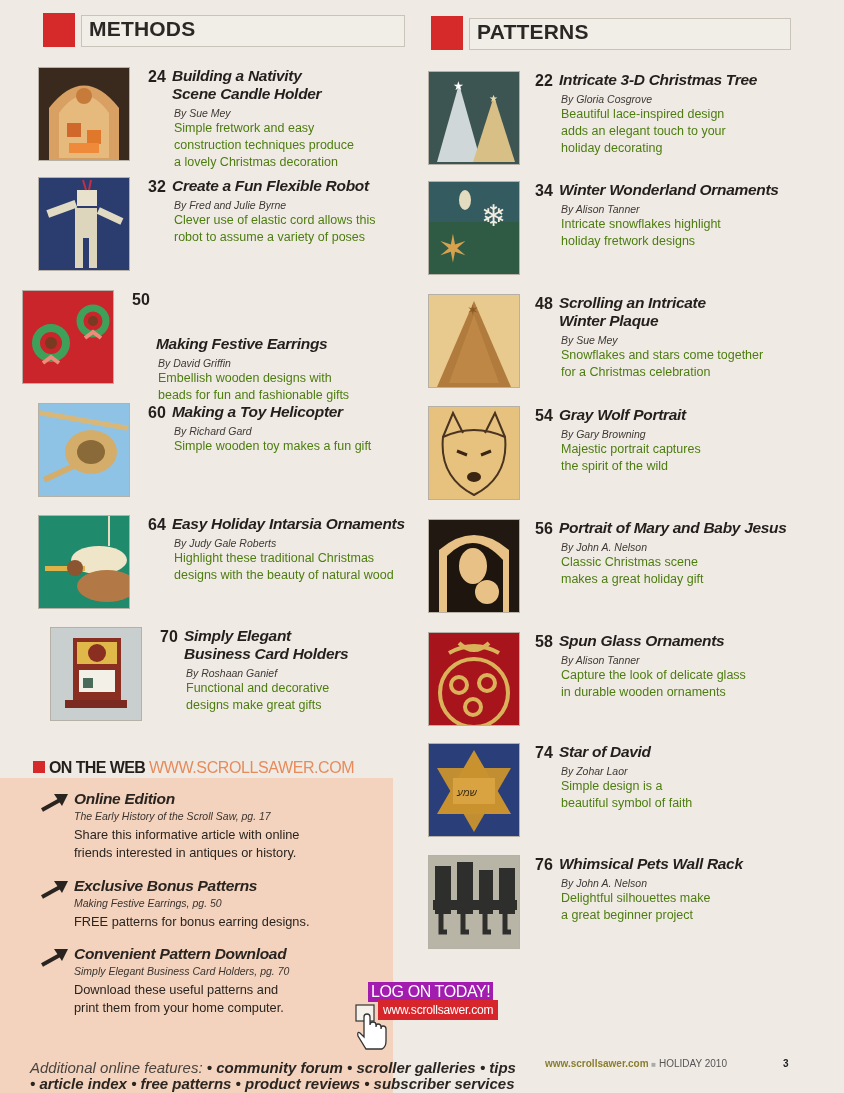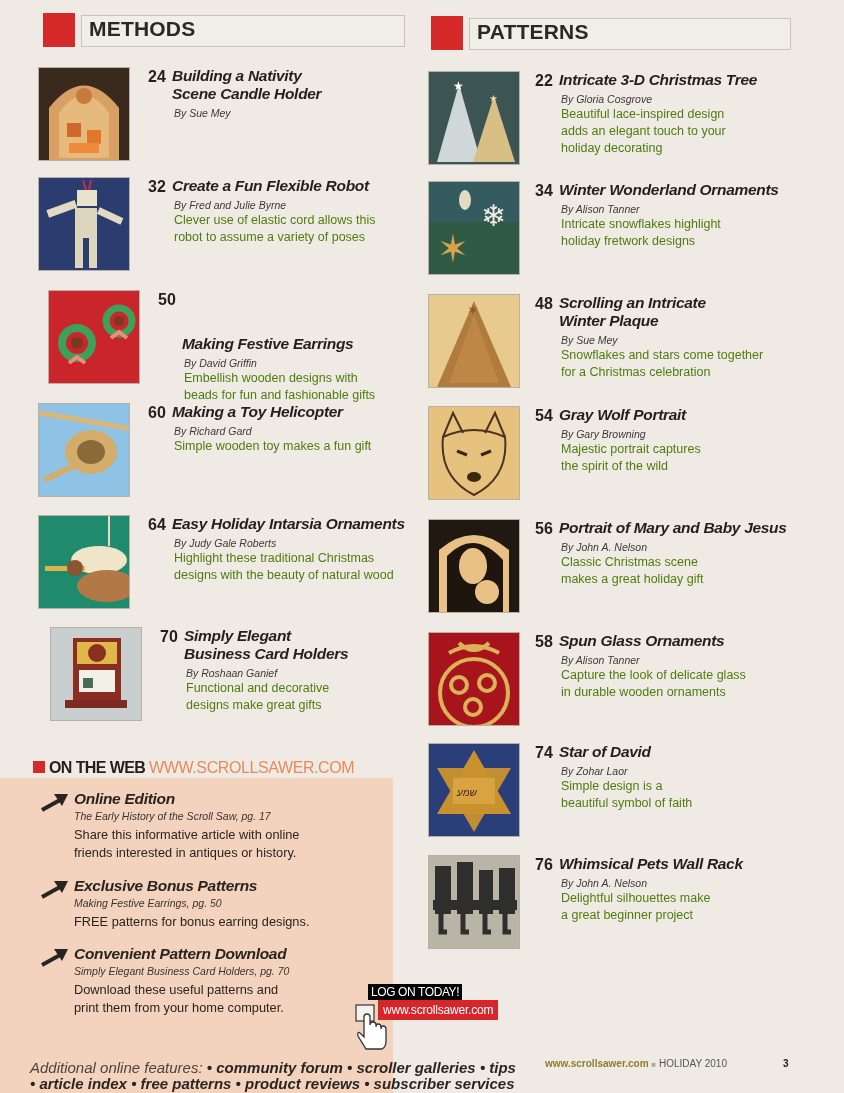--- a/index.html
+++ b/index.html
@@ -20,21 +20,21 @@
   .web-head .url{color:#e88a5a;font-weight:normal;letter-spacing:-0.4px;}
   .web-box{position:absolute;left:0;top:778px;width:393px;height:315px;background:#f3d3bd;}
   .web-item{position:absolute;left:40px;}
   .arrow{position:absolute;left:0;top:2px;width:30px;height:20px;}
   .wi-ttl{position:absolute;left:34px;top:0;font-weight:bold;font-style:italic;font-size:15.5px;white-space:nowrap;letter-spacing:-0.3px;}
   .wi-sub{position:absolute;left:34px;top:20px;font-style:italic;font-size:10.5px;white-space:nowrap;color:#3a332f;}
   .wi-desc{position:absolute;left:34px;top:36px;font-size:12.8px;line-height:18px;white-space:nowrap;}
   .addl{position:absolute;left:30px;top:1024px;font-size:15px;font-style:italic;line-height:16px;color:#2b2522;white-space:nowrap;margin-top:36px;}
   .addl b{font-weight:bold;}
   .logon{position:absolute;left:368px;top:982px;}
-  .logon .l1{background:#000000;color:#fff;font-size:12px;padding:1px 3px;letter-spacing:-0.4px;display:inline-block;}
+  .logon .l1{background:#a21caf;color:#fff;font-size:16px;padding:1px 3px;letter-spacing:-0.4px;display:inline-block;}
   .logon .l2{position:absolute;top:18px;left:10px;background:#d7262b;color:#fff;font-size:12px;padding:3px 5px;white-space:nowrap;letter-spacing:-0.2px;}
   .footer{position:absolute;top:1058px;left:545px;font-size:10px;color:#555;white-space:nowrap;}
   .footer .site{color:#8a7d2e;font-weight:bold;}
   .footer .num{position:absolute;left:238px;top:0;font-weight:bold;color:#222;}
 </style>
 </head>
 <body>
 
 <div class="sec-head" style="left:43px;top:13px;width:362px;">
   <div class="sq"></div>
@@ -59,20 +59,25 @@
           <rect x="48" y="62" width="14" height="14" fill="#e0782c"></rect>
           <rect x="30" y="75" width="30" height="10" fill="#ee8a3a"></rect>
         </svg></div>
       <div class="pg" style="left: 110px; top: 1px;">24</div>
       <div class="body" style="left: 134px; top: 0px;">
         <div class="ttl2" style="position: relative;">
           <div>Building a Nativity</div>
           <div>Scene Candle Holder</div>
         </div>
         <div class="by" style="margin-top: 3px; padding-left: 2px;">By Sue Mey</div>
+        <div class="desc" style="padding-left: 2px;">
+          <div style="white-space: nowrap;">Simple fretwork and easy</div>
+          <div style="white-space: nowrap;">construction techniques produce</div>
+          <div style="white-space: nowrap;">a lovely Christmas decoration</div>
+        </div>
       </div>
     </div>
     <div class="item" style="left: 38px; top: 177px; width: 375px; height: 96px;">
       <div class="thumb"><svg width="90" height="92">
           <rect width="90" height="92" fill="#2b3c6e"></rect>
           <rect x="38" y="12" width="20" height="16" fill="#e8e2cc"></rect>
           <rect x="36" y="30" width="22" height="30" fill="#ddd6bd"></rect>
           <rect x="8" y="28" width="30" height="8" fill="#e1dbc3" transform="rotate(-20 20 32)"></rect>
           <rect x="58" y="34" width="26" height="7" fill="#e1dbc3" transform="rotate(25 70 38)"></rect>
           <rect x="36" y="60" width="8" height="30" fill="#ddd6bd"></rect>
@@ -84,21 +89,21 @@
         <div class="ttl2" style="position: relative;">
           <div>Create a Fun Flexible Robot</div>
         </div>
         <div class="by" style="margin-top: 3px; padding-left: 2px;">By Fred and Julie Byrne</div>
         <div class="desc" style="padding-left: 2px;">
           <div style="white-space: nowrap;">Clever use of elastic cord allows this</div>
           <div style="white-space: nowrap;">robot to assume a variety of poses</div>
         </div>
       </div>
     </div>
-    <div class="item" style="left: 48px; top: 290px; width: 375px; height: 96px;">
+    <div class="item" style="left: 22px; top: 290px; width: 375px; height: 96px;">
       <div class="thumb"><svg width="90" height="92">
           <rect width="90" height="92" fill="#c9252b"></rect>
           <circle cx="28" cy="52" r="15" fill="none" stroke="#3fa05a" stroke-width="8"></circle>
           <circle cx="70" cy="30" r="13" fill="none" stroke="#3fa05a" stroke-width="7"></circle>
           <circle cx="28" cy="52" r="6" fill="#7a3a22"></circle>
           <circle cx="70" cy="30" r="5" fill="#7a3a22"></circle>
           <path d="M20 72 l8 -6 l8 6 M62 47 l8 -6 l8 6" stroke="#f08a7a" stroke-width="4" fill="none"></path>
         </svg></div>
       <div class="pg" style="left: 110px; top: 1px;">50</div>
       <div class="body" style="left: 134px; top: 0px;">

